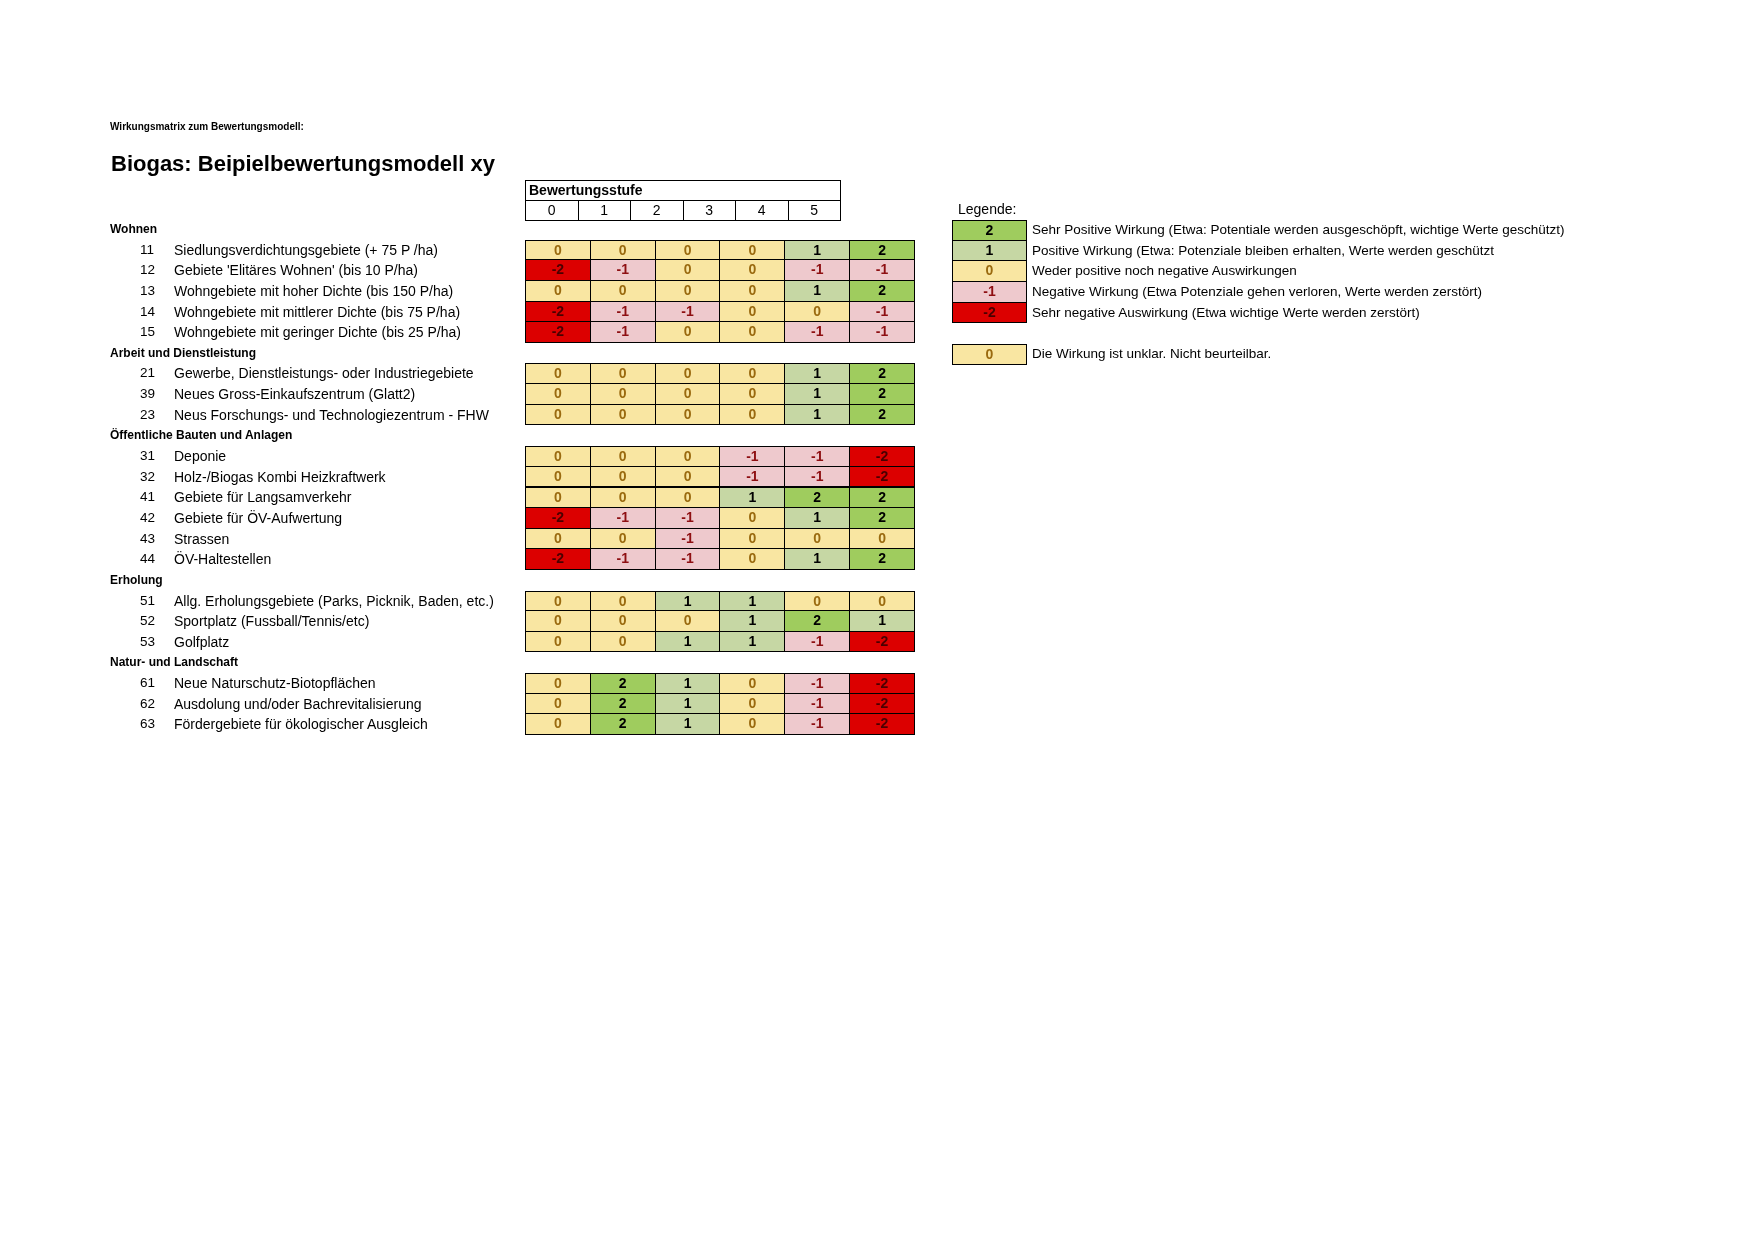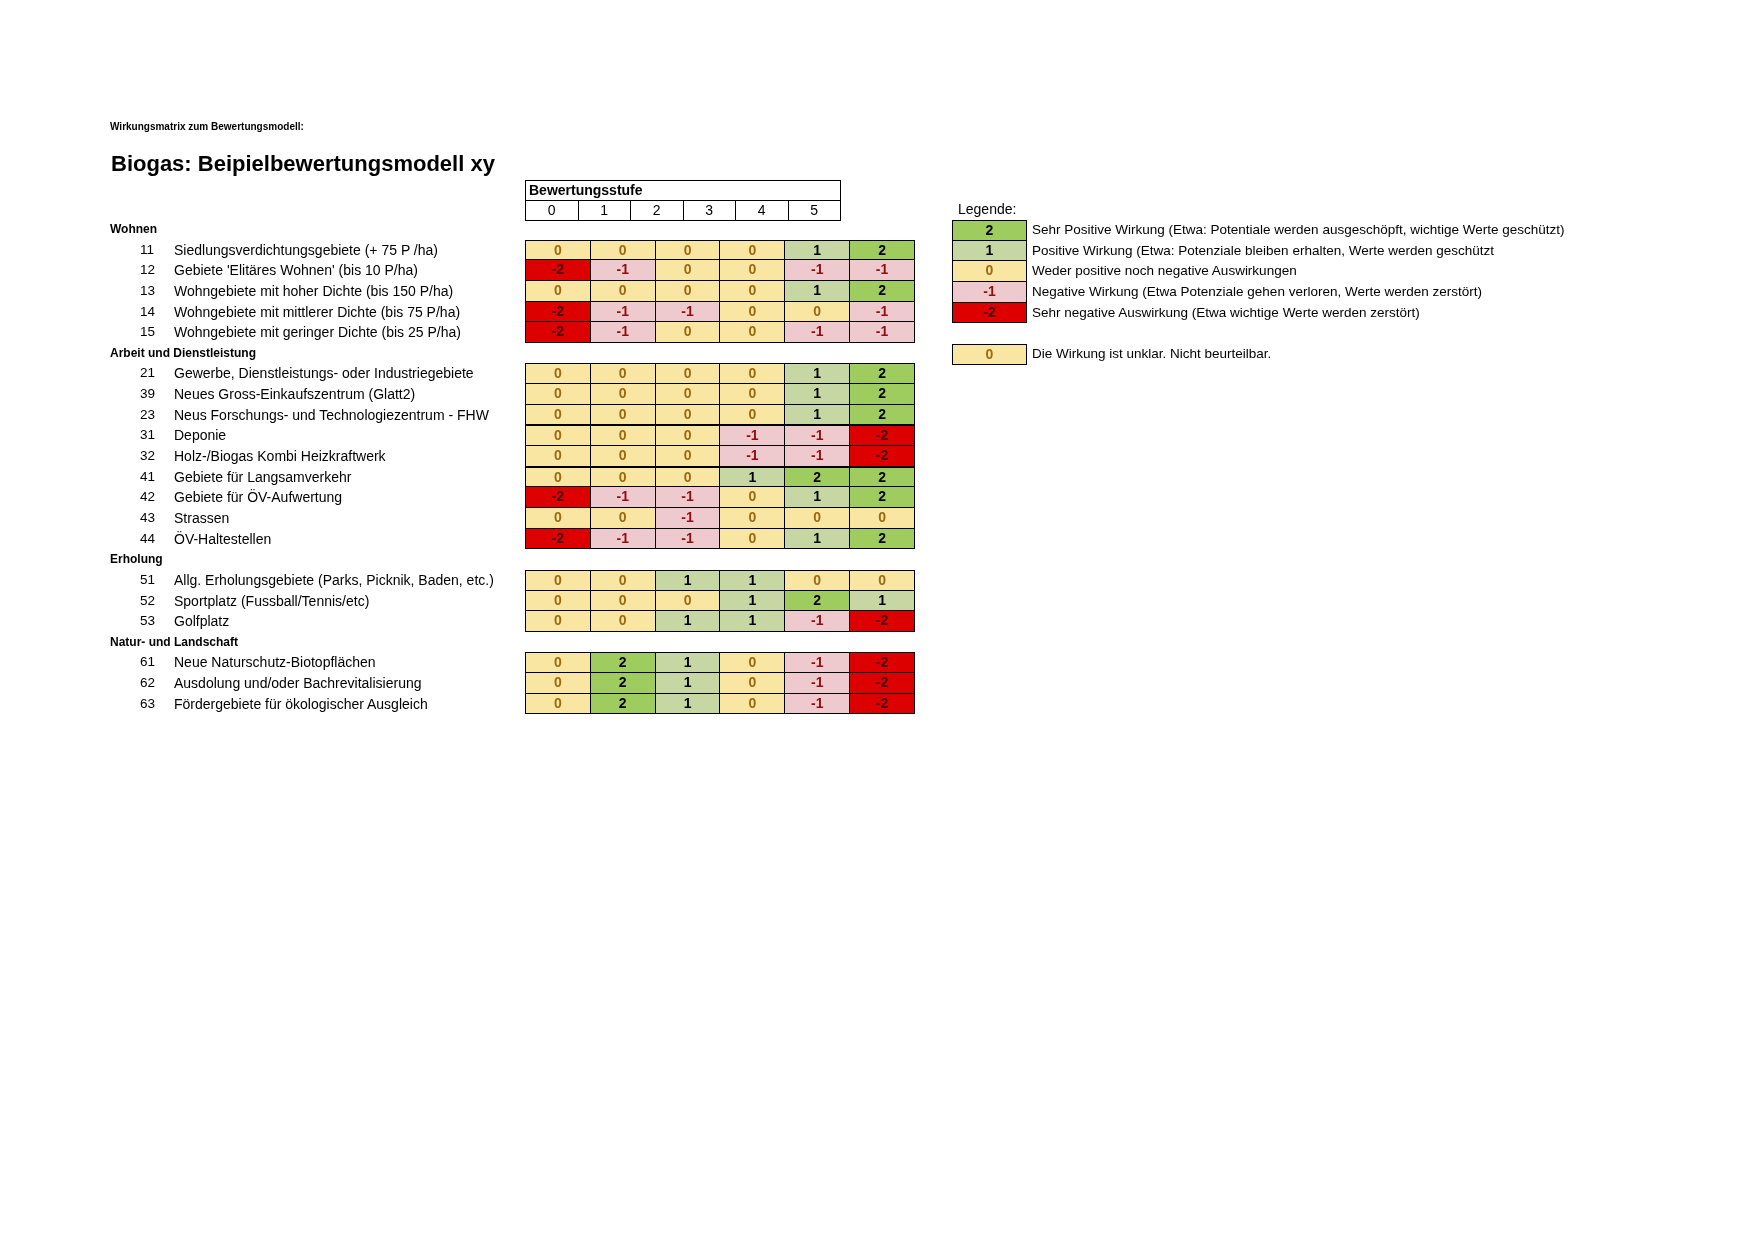--- a/index.html
+++ b/index.html
@@ -156,20 +156,23 @@
       <div class="txt">Neus Forschungs- und Technologiezentrum - FHW</div>
       <div class="cells">
         <div class="cell v0">0</div>
         <div class="cell v0">0</div>
         <div class="cell v0">0</div>
         <div class="cell v0">0</div>
         <div class="cell v1">1</div>
         <div class="cell v2">2</div>
       </div>
     </div>
+    <div class="row">
+      <div class="cat">Öffentliche Bauten und Anlagen</div>
+    </div>
     <div class="row first">
       <div class="num">31</div>
       <div class="txt">Deponie</div>
       <div class="cells">
         <div class="cell v0">0</div>
         <div class="cell v0">0</div>
         <div class="cell v0">0</div>
         <div class="cell vm1">-1</div>
         <div class="cell vm1">-1</div>
         <div class="cell vm2">-2</div>

